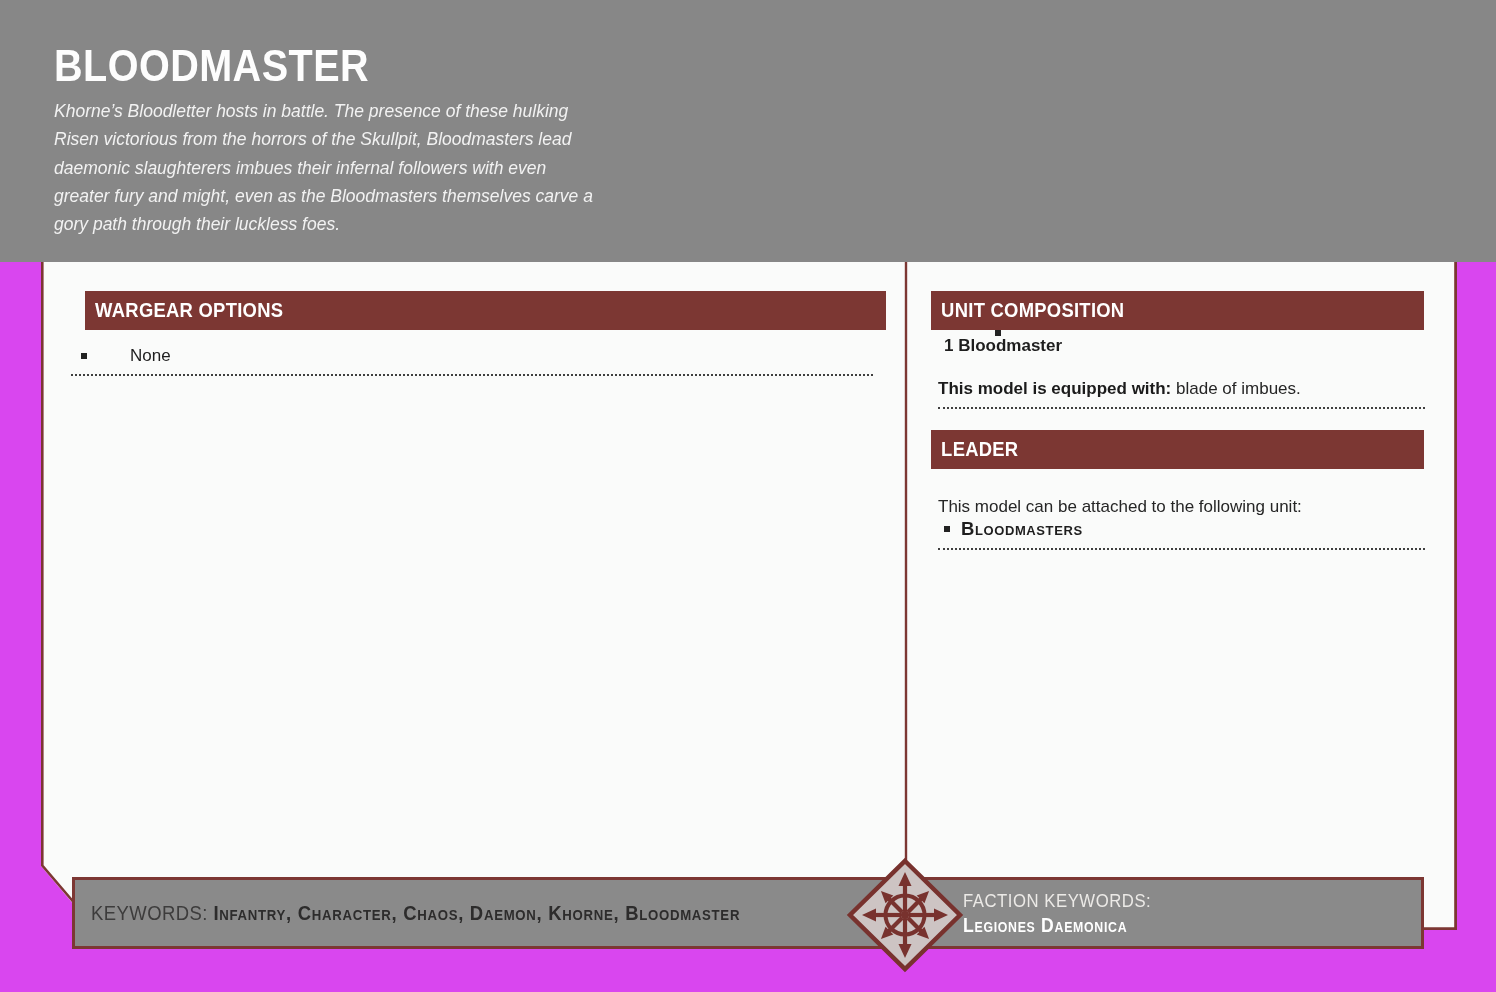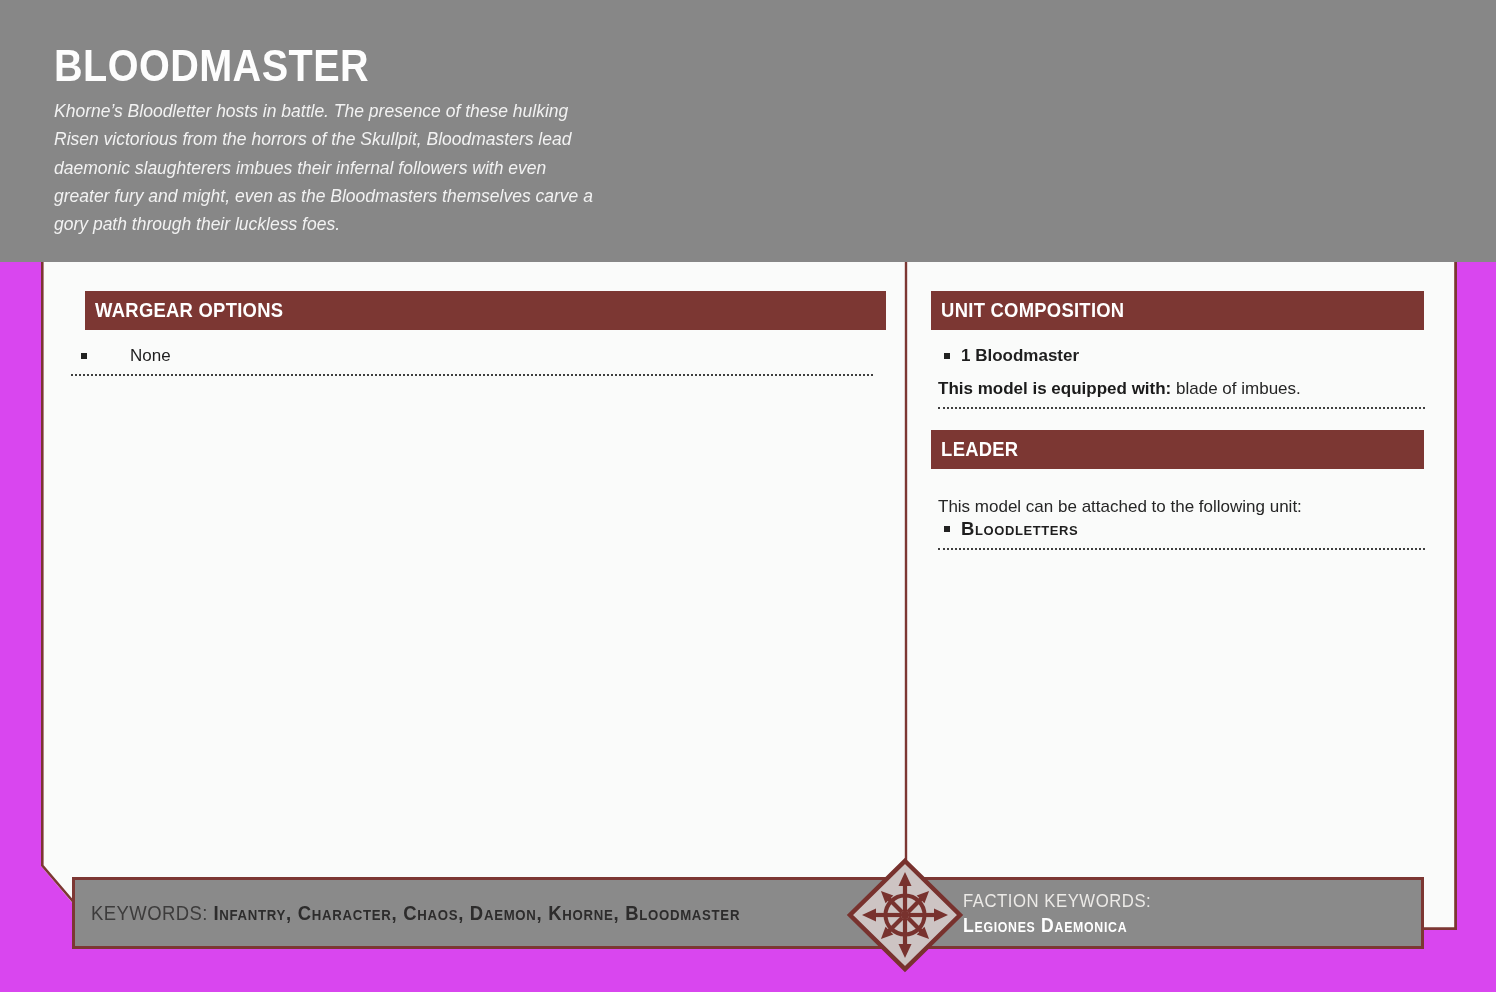--- a/index.html
+++ b/index.html
@@ -85,36 +85,36 @@
   </div>
   <div class="li" style="left:81px;top:346px;gap:32px;">
     <span class="sq"></span>
     <span class="t">None</span>
   </div>
   <div class="dotted" style="left:71px;top:374px;width:802px;"></div>
 
   <div class="secbar" style="left:931px;top:291px;width:493px;">
     <span class="seclabel">UNIT COMPOSITION</span>
   </div>
-  <div class="li" style="left:944px;top:346px;">
+  <div class="li" style="left:944px;top:330px;flex-direction:column;">
     <span class="sq"></span>
     <span class="t b">1 Bloodmaster</span>
   </div>
   <div class="bodyline" style="left:938px;top:379px;">
     <span class="b">This model is equipped with:</span><span> blade of imbues.</span>
   </div>
   <div class="dotted" style="left:938px;top:407px;width:487px;"></div>
 
   <div class="secbar" style="left:931px;top:430px;width:493px;">
     <span class="seclabel">LEADER</span>
   </div>
   <div class="bodyline" style="left:938px;top:484px;margin-top:13px;">This model can be attached to the following unit:</div>
   <div class="li" style="left:944px;top:518px;">
     <span class="sq"></span>
-    <span class="t sc">Bloodletters</span>
+    <span class="t sc">Bloodmasters</span>
   </div>
   <div class="dotted" style="left:938px;top:548px;width:487px;"></div>
 
   <div class="kwbar">
     <div class="kwline">
       <span class="kwlabel">KEYWORDS: </span><span class="kwlist">Infantry, Character, Chaos, Daemon, Khorne, Bloodmaster</span>
     </div>
     <div class="faction">
       <div class="flabel">FACTION KEYWORDS:</div>
       <div class="fvalue">Legiones Daemonica</div>

